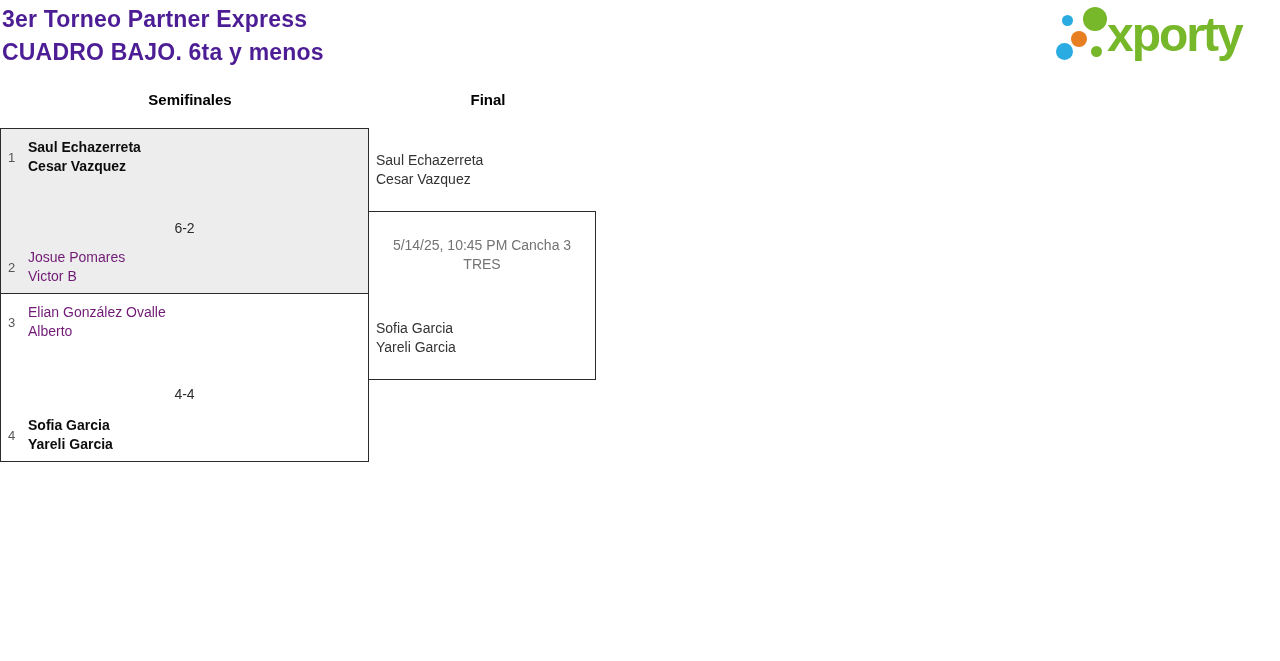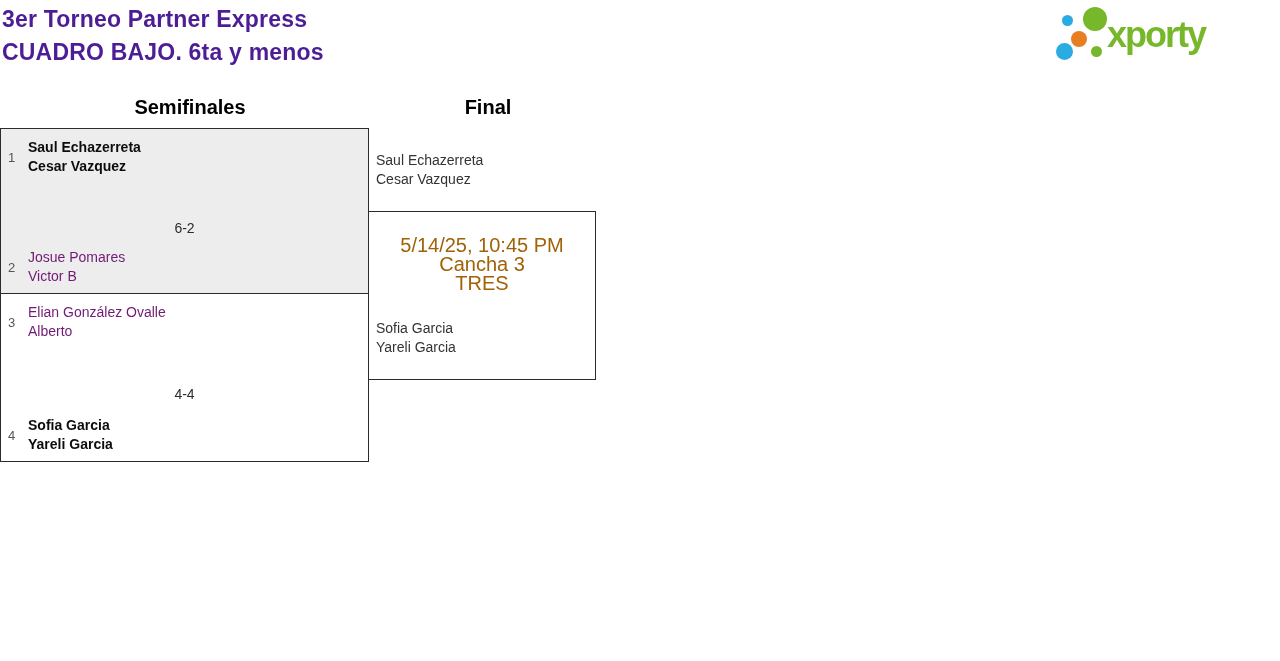--- a/index.html
+++ b/index.html
@@ -21,30 +21,30 @@
   
   .logo { position: absolute; left: 1050px; top: 0; width: 230px; height: 70px; cursor: pointer; }
   .logo .dot { position: absolute; border-radius: 50%; }
   .dot-blue-small  { left: 12px; top: 15px; width: 11px; height: 11px; background: #2aabe2; }
   .dot-green-large { left: 33px; top: 7px;  width: 24px; height: 24px; background: #76b82a; }
   .dot-orange      { left: 21px; top: 31px; width: 16px; height: 16px; background: #e87e22; }
   .dot-blue-large  { left: 6px;  top: 43px; width: 17px; height: 17px; background: #2aabe2; }
   .dot-green-small { left: 41px; top: 46px; width: 11px; height: 11px; background: #76b82a; }
   .logo-text {
     position: absolute; left: 57px; top: 8px;
-    font-size: 36px; font-weight: 700; letter-spacing: -2px;
+    font-size: 48px; font-weight: 700; letter-spacing: -2px;
     color: #76b82a; line-height: 54px;
   }
 
   
   .bracket { position: absolute; left: 0; top: 0; width: 640px; height: 480px; }
 
   .round-label {
-    position: absolute; top: 97px;
-    font-size: 20px; font-weight: 600; color: #000;
+    position: absolute; top: 90px;
+    font-size: 15px; font-weight: 600; color: #000;
     text-align: center; line-height: 20px; padding-left: 11px;
   }
   .round-label.semis { left: 0; width: 369px; }
   .round-label.final { left: 369px; width: 227px; }
 
   .match {
     position: absolute; left: 0; width: 369px;
     border: 1px solid #2b2b2b;
     display: flex; flex-direction: column; justify-content: space-between;
     padding: 9px 0 7px 0;
@@ -70,21 +70,21 @@
     border: 1px solid #2b2b2b; background: transparent;
   }
   .final-team {
     position: absolute; left: 8px; width: 212px;
     font-size: 14px; line-height: 19px; color: #333333;
   }
   .final-team.top { top: 151px; }
   .final-team.bottom { top: 319px; }
   .match-info {
     position: absolute; left: 0; top: 236px; width: 228px;
-    text-align: center; font-size: 20px; line-height: 19px; color: #a16207;
+    text-align: center; font-size: 14px; line-height: 19px; color: #737373;
   }
 </style>
 </head>
 <body>
 
 <div class="page-title">
   <div>3er Torneo Partner Express</div>
   <div>CUADRO BAJO. 6ta y menos</div>
 </div>
 

